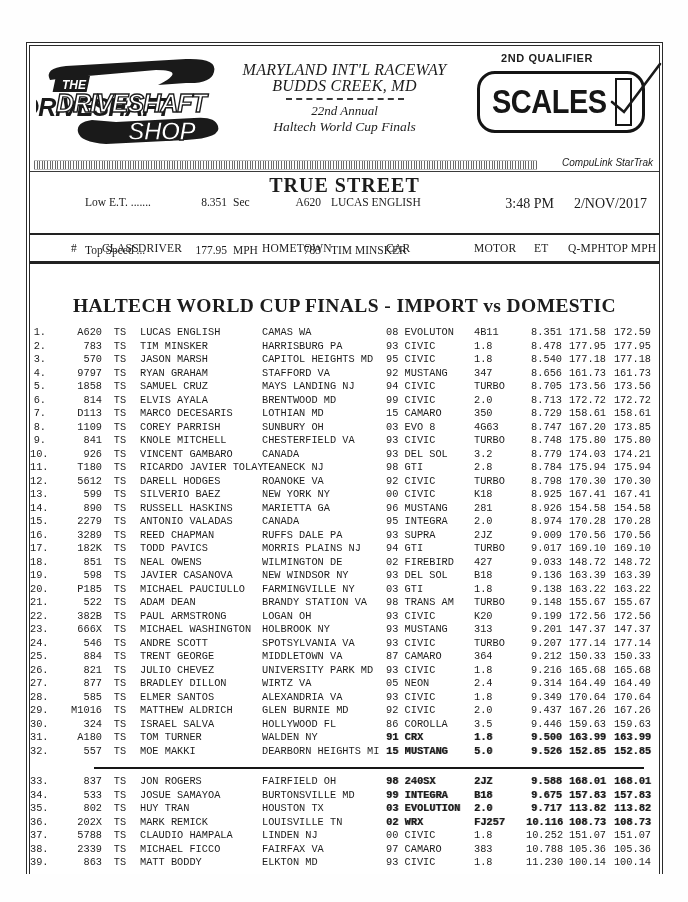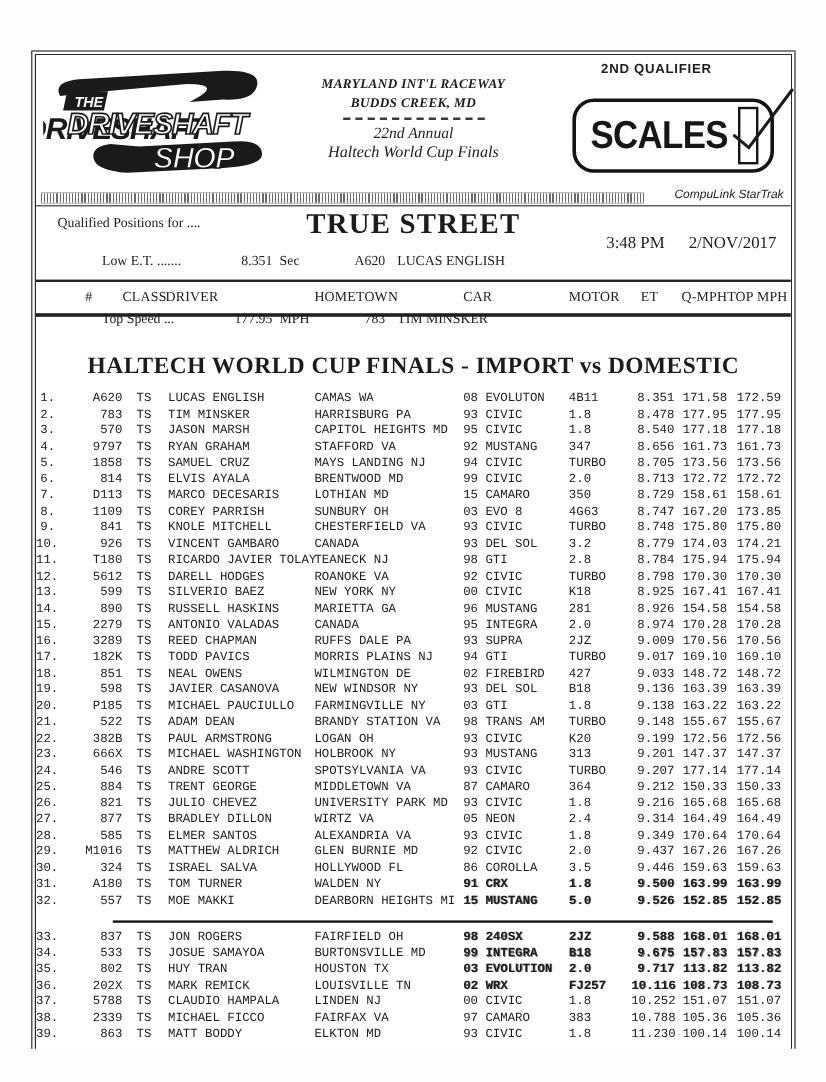--- a/index.html
+++ b/index.html
@@ -14,28 +14,28 @@
     border-top:4px double #2a2a2a;
     border-left:4px double #2a2a2a;
     border-right:4px double #2a2a2a;
     border-bottom:none;
     background:#fff;
   }
   
   .header-sec{position:relative;height:110px;}
   .logo{position:absolute;left:6px;top:12px;width:200px;height:96px;}
   .venue-block{position:absolute;left:0;right:0;top:16px;text-align:center;}
-  .venue-line{font-style:italic;font-weight:bold;font-size:11px;line-height:16px;letter-spacing:.3px;}
+  .venue-line{font-style:italic;font-weight:normal;font-size:16px;line-height:16px;letter-spacing:.3px;}
   .dash-line{width:118px;margin:4px auto 3px auto;border-top:2px dashed #3a3a3a;height:0;}
   .event-line{font-style:italic;font-size:13px;line-height:16px;}
   .event-line2{font-style:italic;font-size:13.5px;line-height:16px;}
   .qualifier-area{position:absolute;right:14px;top:6px;width:168px;text-align:center;}
   .qualifier-label{font-family:"Liberation Sans",sans-serif;font-weight:bold;font-size:11px;letter-spacing:.6px;margin-right:28px;}
   .stamp{
-    position:relative;margin-top:18px;height:56px;border:3px solid #141414;border-radius:18px;
+    position:relative;margin-top:7px;height:56px;border:3px solid #141414;border-radius:18px;
     display:flex;align-items:center;justify-content:flex-start;padding:0 10px 0 12px;background:#fff;
   }
   .stamp-word{
     font-family:"Liberation Sans",sans-serif;font-weight:bold;font-size:29px;
     letter-spacing:-.5px;transform:scaleY(1.12);color:#161616;
   }
   .stamp-box{width:40px;height:44px;border:2.5px solid #141414;margin-left:8px;background:#fff;}
   .stamp-check{position:absolute;right:-24px;top:-18px;width:72px;height:66px;pointer-events:none;}
   
   .timing-row{position:relative;height:15px;}
@@ -48,21 +48,21 @@
   
   .info-sec{position:relative;border-top:1.5px solid #3a3a3a;height:61px;}
   .qual-block{position:absolute;left:18px;top:6px;font-size:11.5px;line-height:16px;}
   .qual-row{white-space:pre;}
   .qual-label{display:inline-block;}
   .lbl-1{width:96px;}
   .val{display:inline-block;width:46px;text-align:right;}
   .unit{display:inline-block;width:34px;padding-left:6px;}
   .qcar{display:inline-block;width:42px;text-align:right;padding-left:12px;}
   .qdriver{display:inline-block;padding-left:10px;}
-  .class-title{position:absolute;left:0;right:0;top:2px;text-align:center;font-weight:bold;font-size:24px;letter-spacing:1px;}
+  .class-title{position:absolute;left:0;right:0;top:2px;text-align:center;font-weight:bold;font-size:20px;letter-spacing:1px;}
   .datetime{position:absolute;right:12px;top:24px;font-size:14px;}
   .datetime .dt-time{margin-right:20px;}
   
   .tgrid{display:grid;grid-template-columns:16px 56px 36px 124px 118px 88px 58px 36px 44px 45px;}
   .cols-header{
     border-top:2px solid #222;border-bottom:3px solid #222;height:26px;align-items:center;
     font-size:11.5px;letter-spacing:.2px;
   }
   .h{white-space:nowrap;}
   .h-num{text-align:center;}
@@ -124,21 +124,20 @@
   </div>
 
   <div class="timing-row">
     <div class="hatch"></div>
     <div class="timing-brand">CompuLink  StarTrak</div>
   </div>
 
   <div class="info-sec">
     <div class="class-title">TRUE STREET</div>
     <div class="qual-block">
-      <div class="qual-row">Qualified Positions for ....</div>
       <div class="qual-row" style="padding-left:14px;">
         <span class="qual-label lbl-1">Low E.T. .......</span><span class="val">8.351</span><span class="unit">Sec</span><span class="qcar">A620</span><span class="qdriver">LUCAS ENGLISH</span>
       </div>
       <div class="qual-row" style="padding-left:14px;">
         <span class="qual-label lbl-1">Top Speed ...</span><span class="val">177.95</span><span class="unit">MPH</span><span class="qcar">783</span><span class="qdriver">TIM MINSKER</span>
       </div>
     </div>
     <div class="datetime">
       <span class="dt-time">3:48 PM</span><span class="dt-date">2/NOV/2017</span>
     </div>

